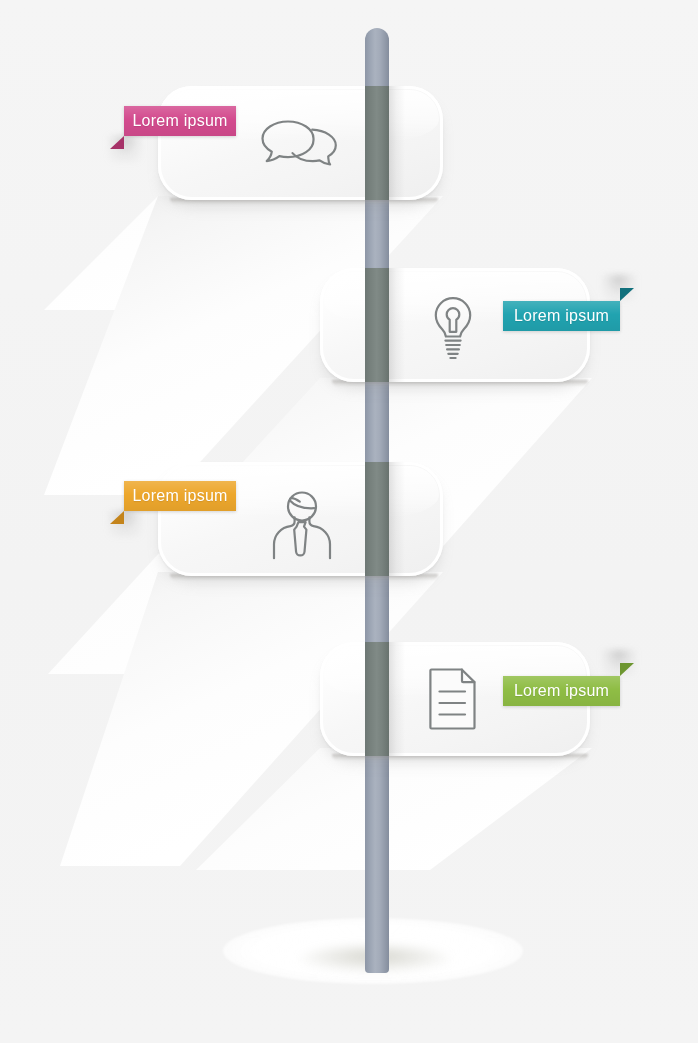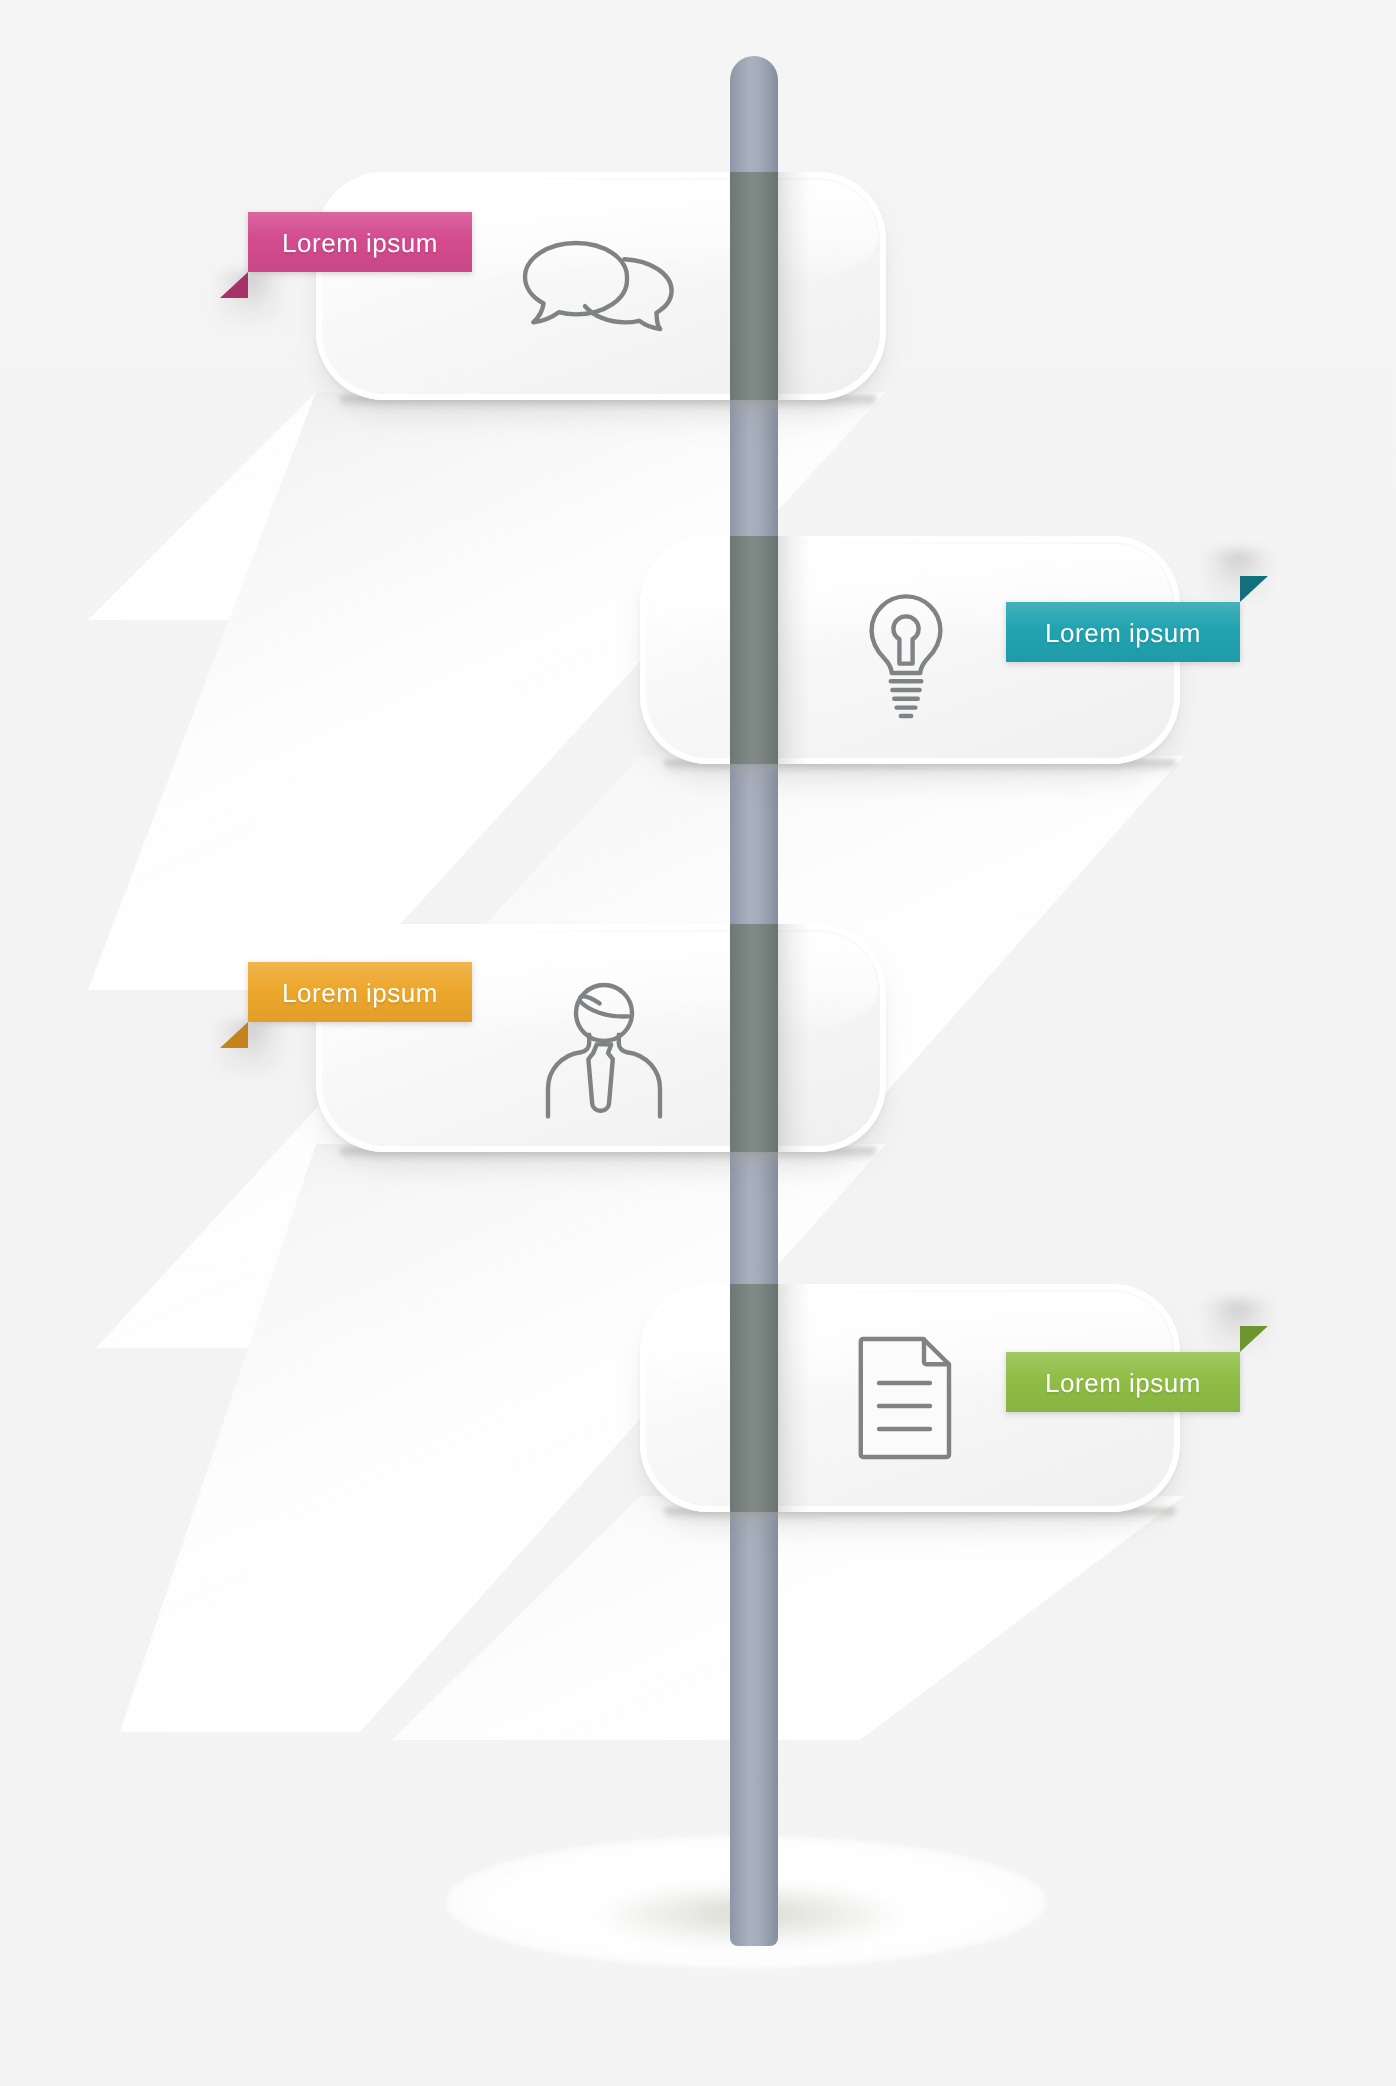--- a/index.html
+++ b/index.html
@@ -169,21 +169,21 @@
   .ribbon .fold {
     position: absolute;
     width: 0; height: 0;
   }
   .ribbon .lbl {
     position: relative;
     z-index: 3;
     width: 100%;
     text-align: center;
     color: #ffffff;
-    font-size: 13px;
+    font-size: 16px;
     letter-spacing: 0.25px;
     font-family: "Liberation Sans", sans-serif;
     text-shadow: 0 1px 1px rgba(0,0,0,0.10);
   }
   
   .ribbon.left .fold {
     left: -14px;
     bottom: -13px;
     border-top: 13px solid transparent;
     border-right: 14px solid #000;

